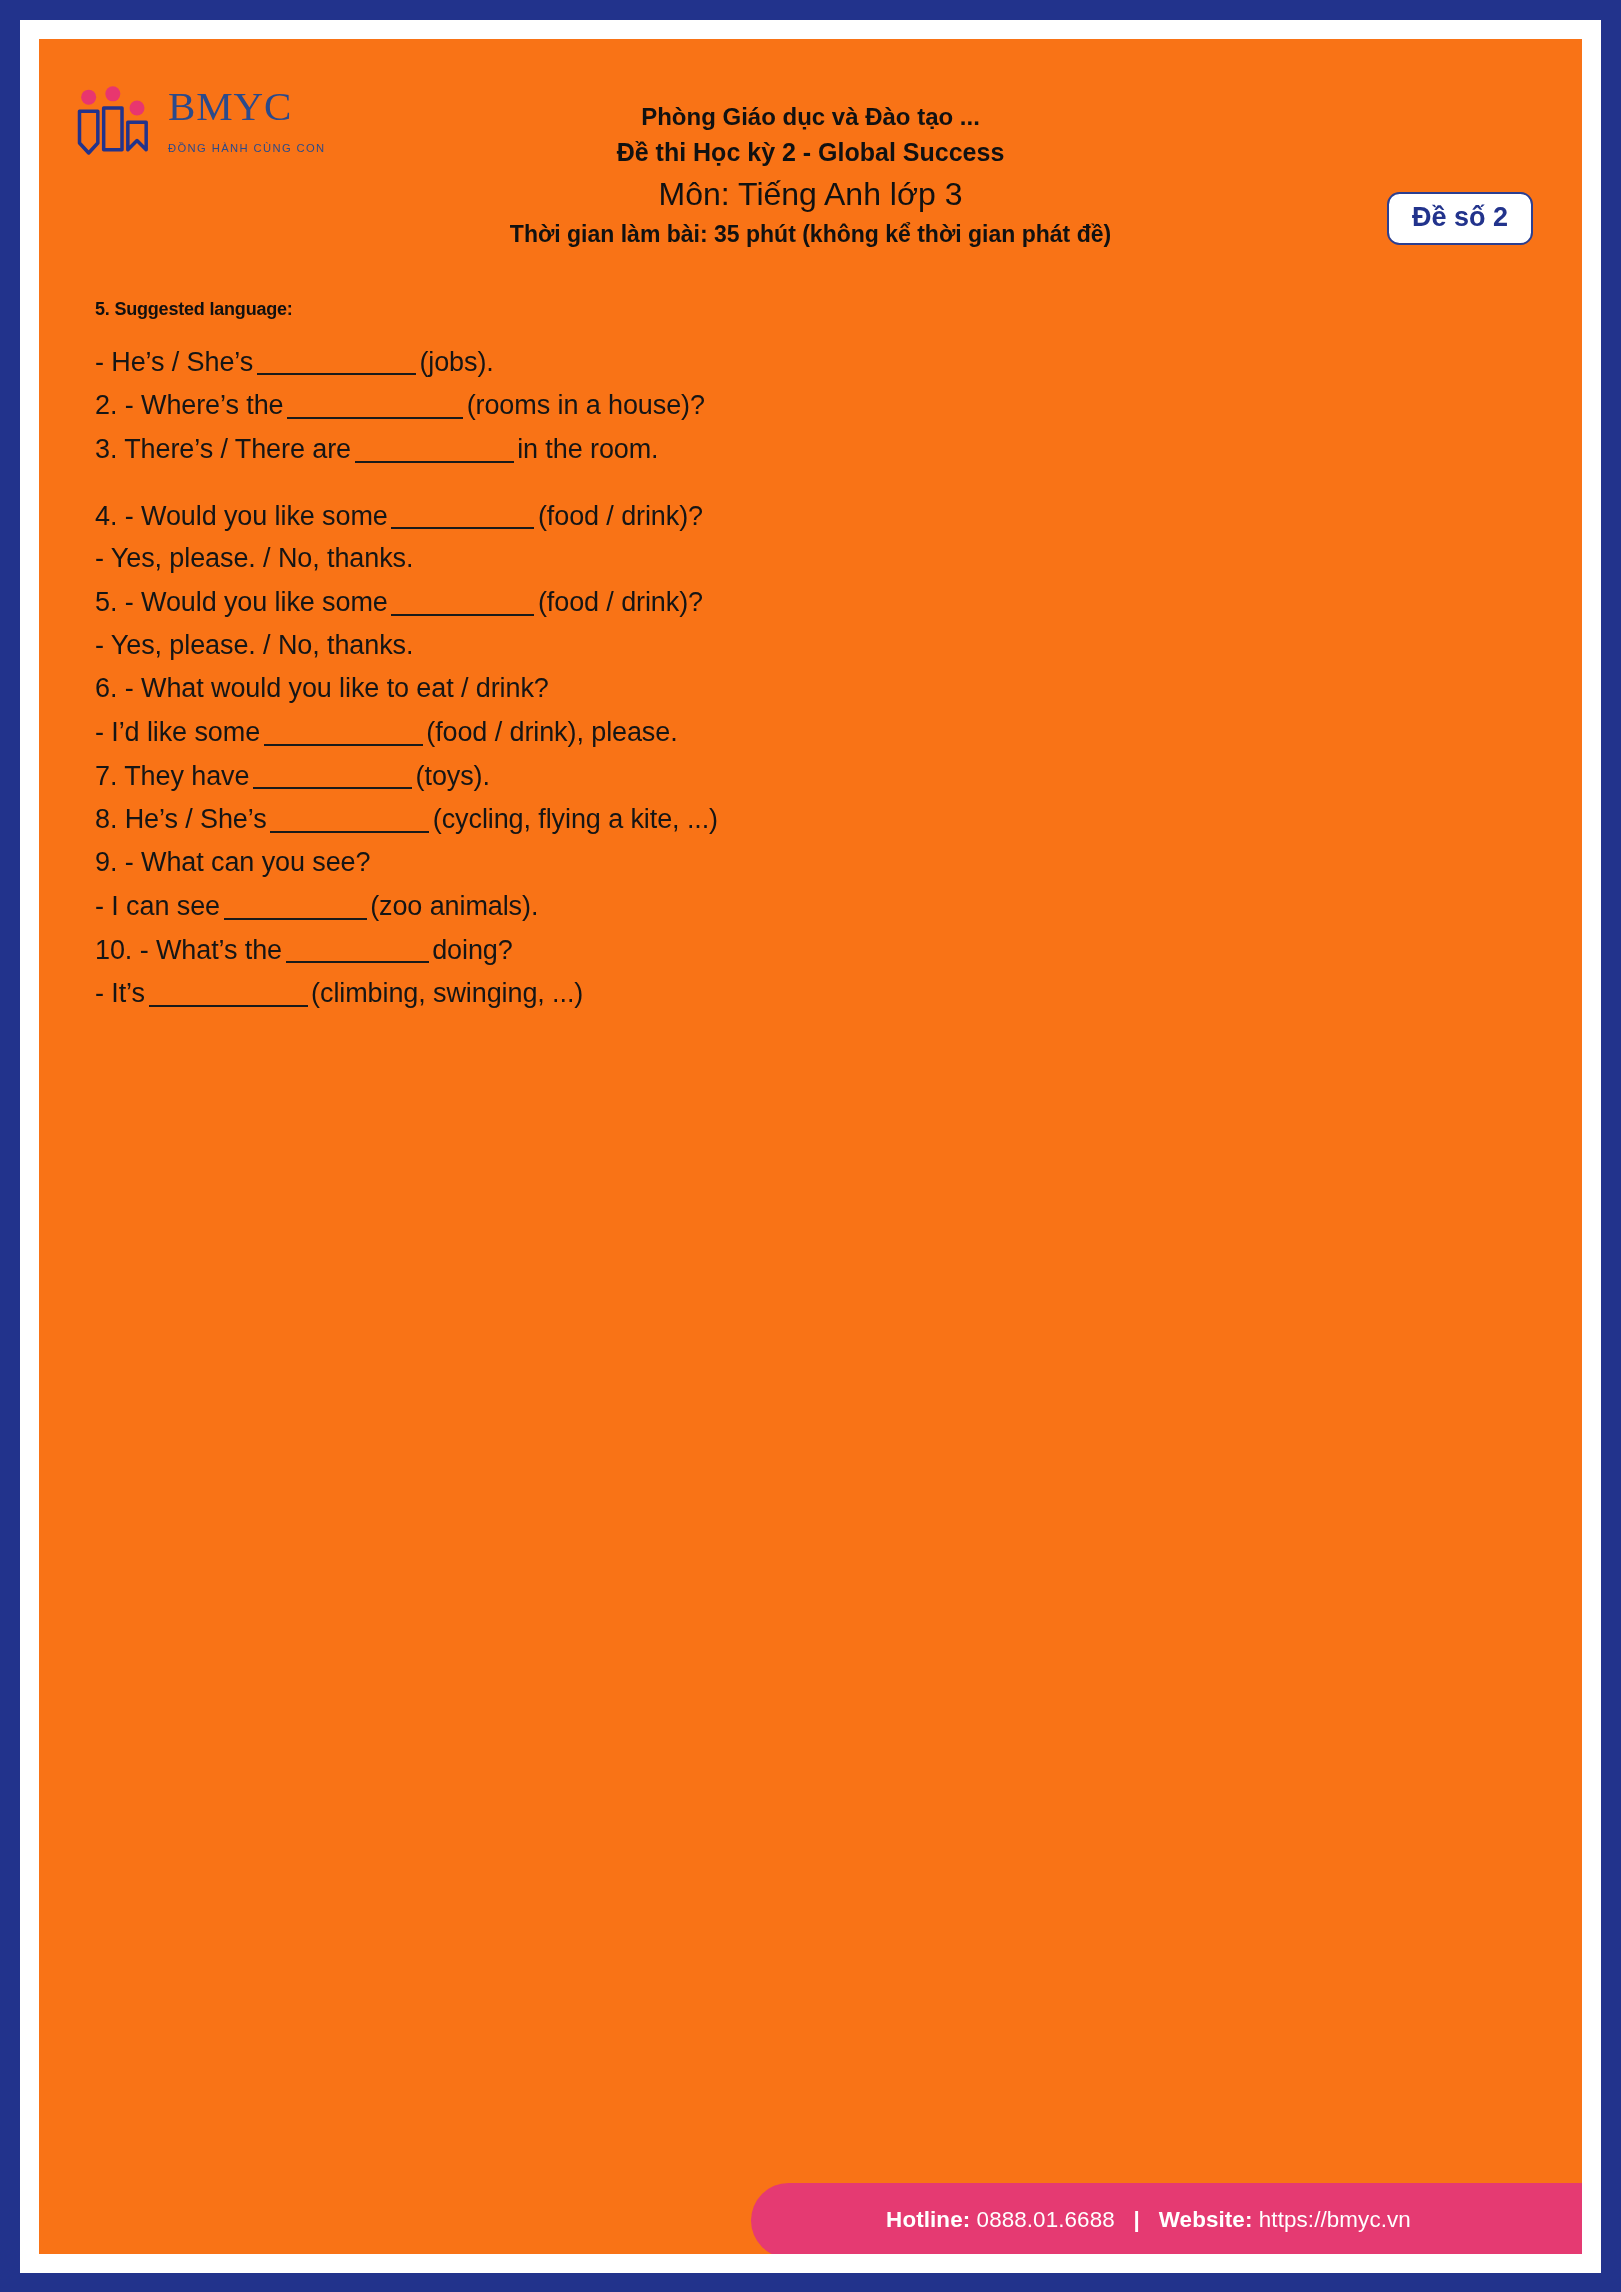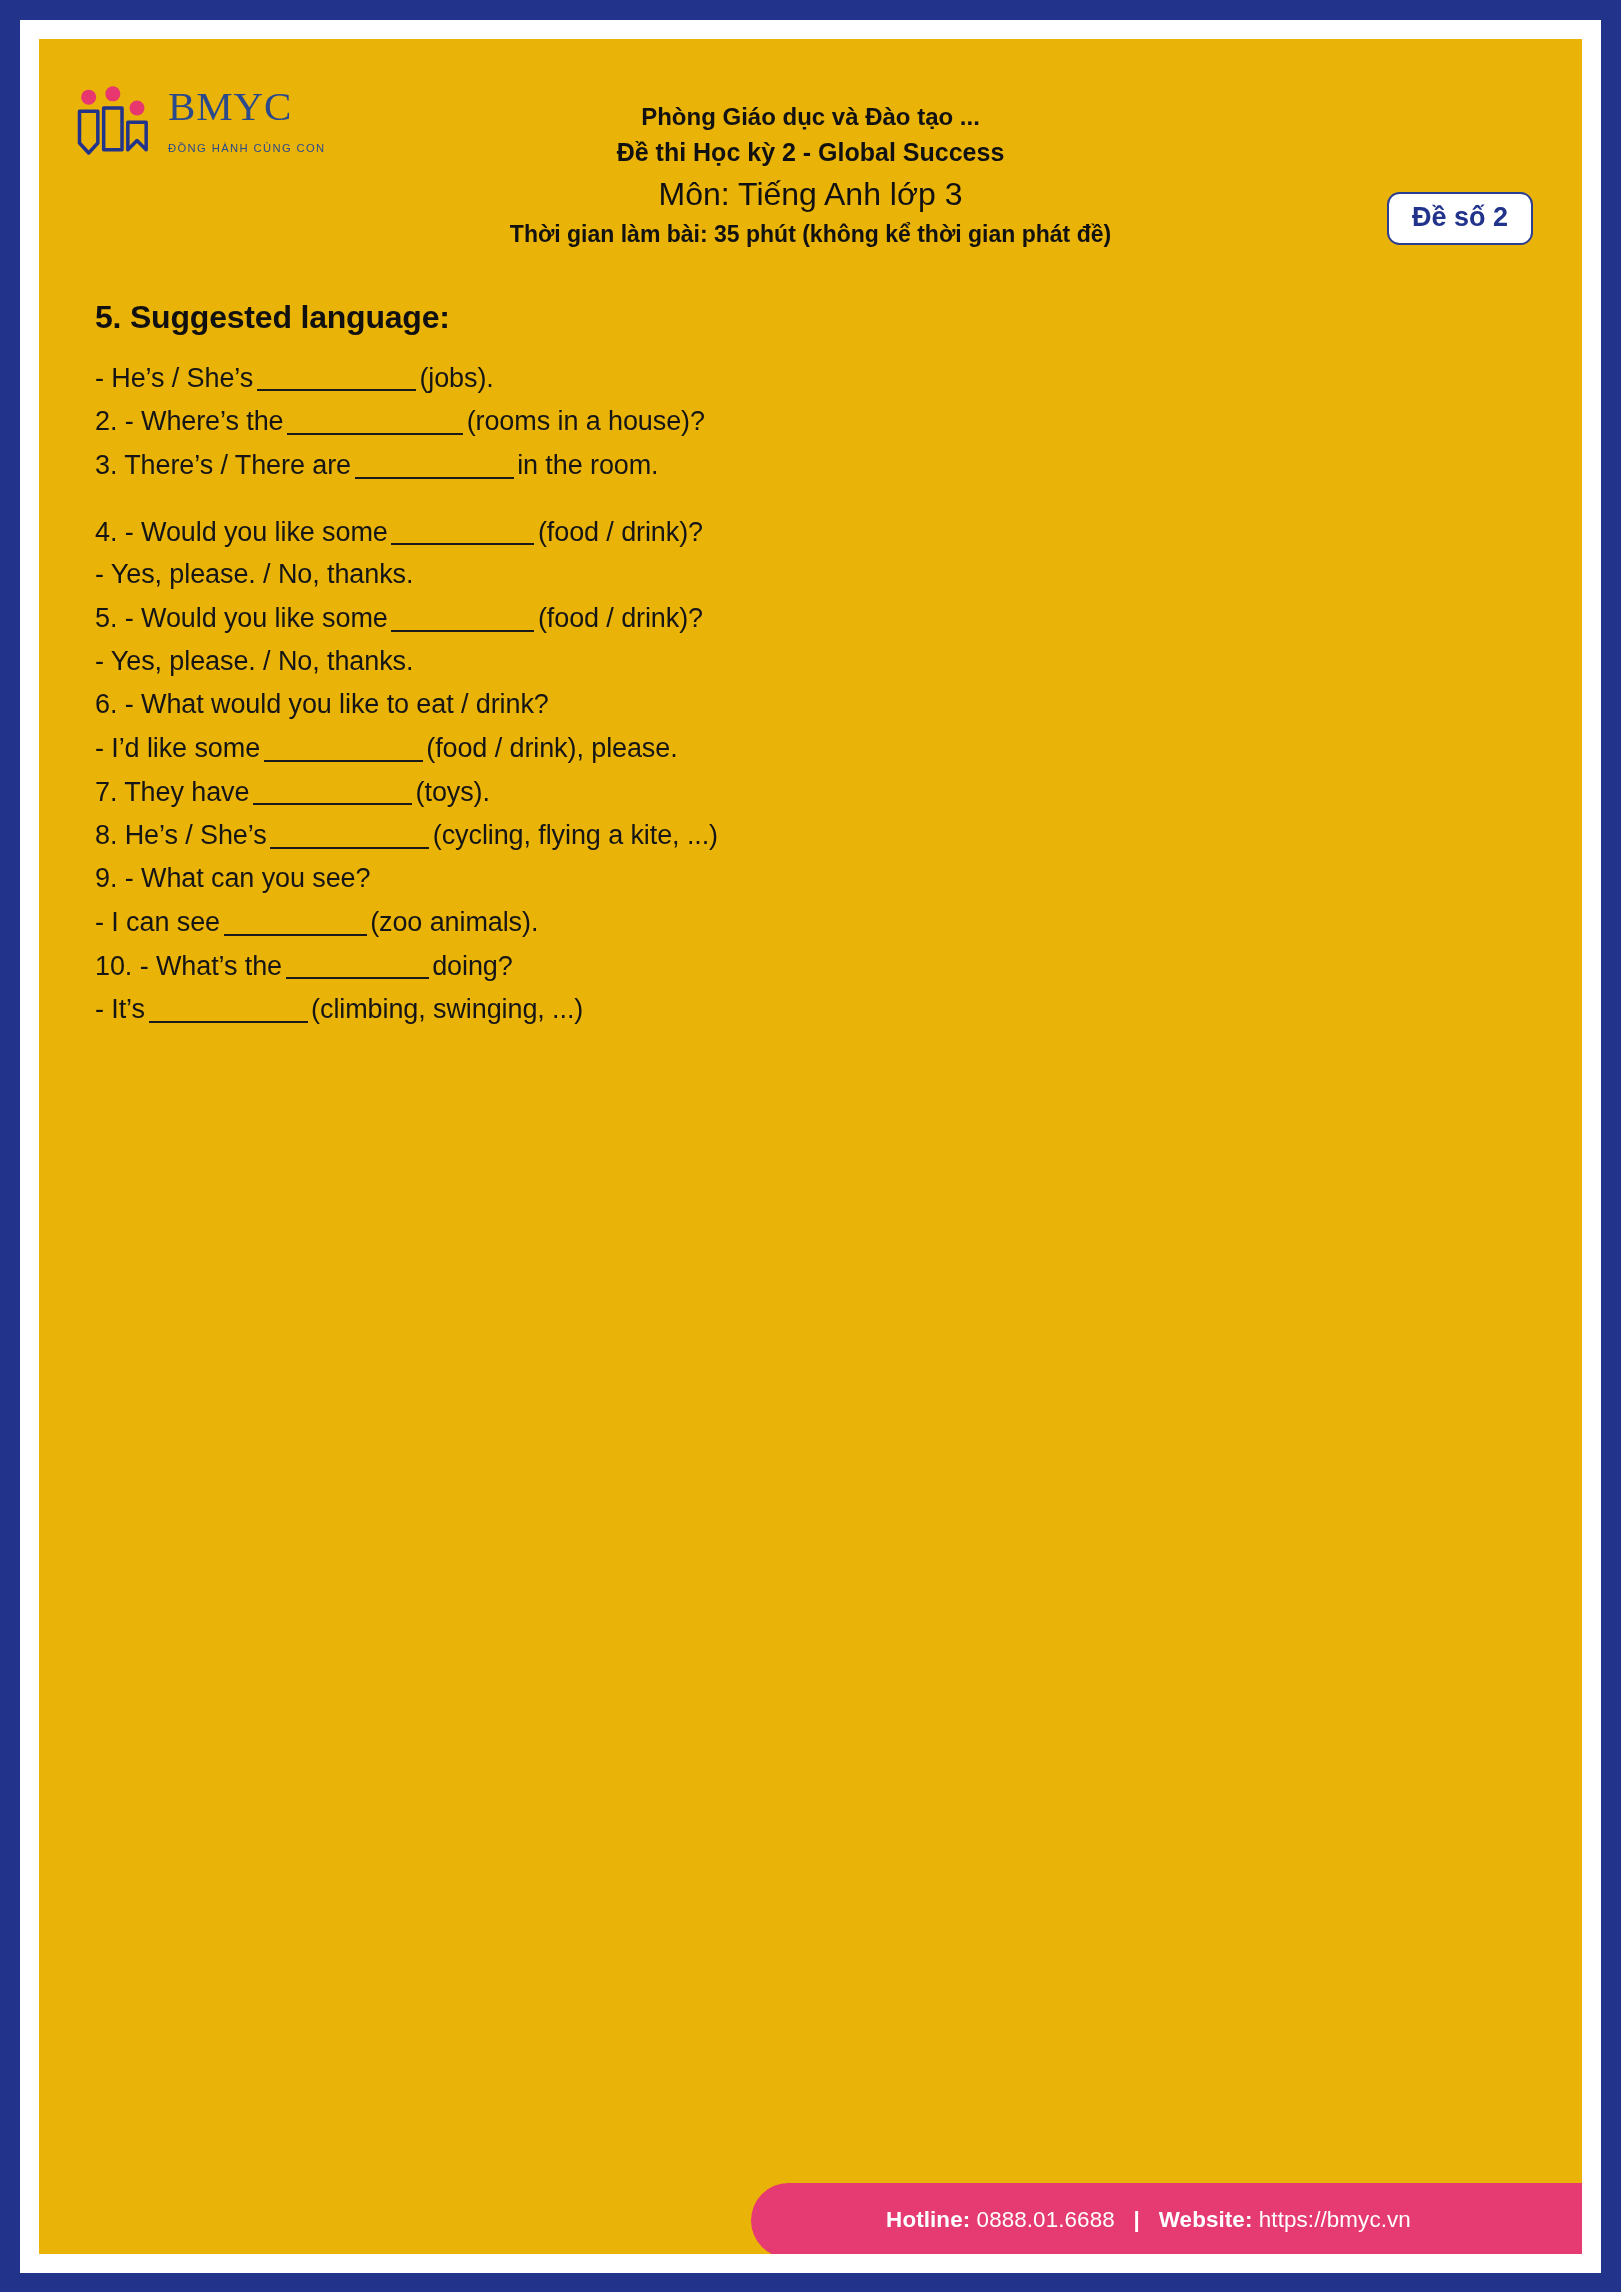--- a/index.html
+++ b/index.html
@@ -41,21 +41,21 @@
     border: 2.7px solid #22338c;
     background: #ffffff;
   }
 
   .sheet {
     position: absolute;
     left: 39px;
     top: 39px;
     right: 39px;
     bottom: 39px;
-    background: #eab308;
+    background: #f97316;
     overflow: hidden;
   }
 
   
   .header {
     position: relative;
     height: 260px;
   }
 
   .logo {
@@ -126,21 +126,21 @@
   .content {
     position: absolute;
     left: 0;
     right: 0;
     top: 260px;
     bottom: 0;
     padding: 0 56px;
   }
 
   .section-title {
-    font-size: 32px;
+    font-size: 18px;
     font-weight: 700;
     color: #101010;
     letter-spacing: -0.2px;
     margin-bottom: 19.7px;
   }
 
   .q-line {
     font-size: 27px;
     font-weight: 400;
     color: #151515;

